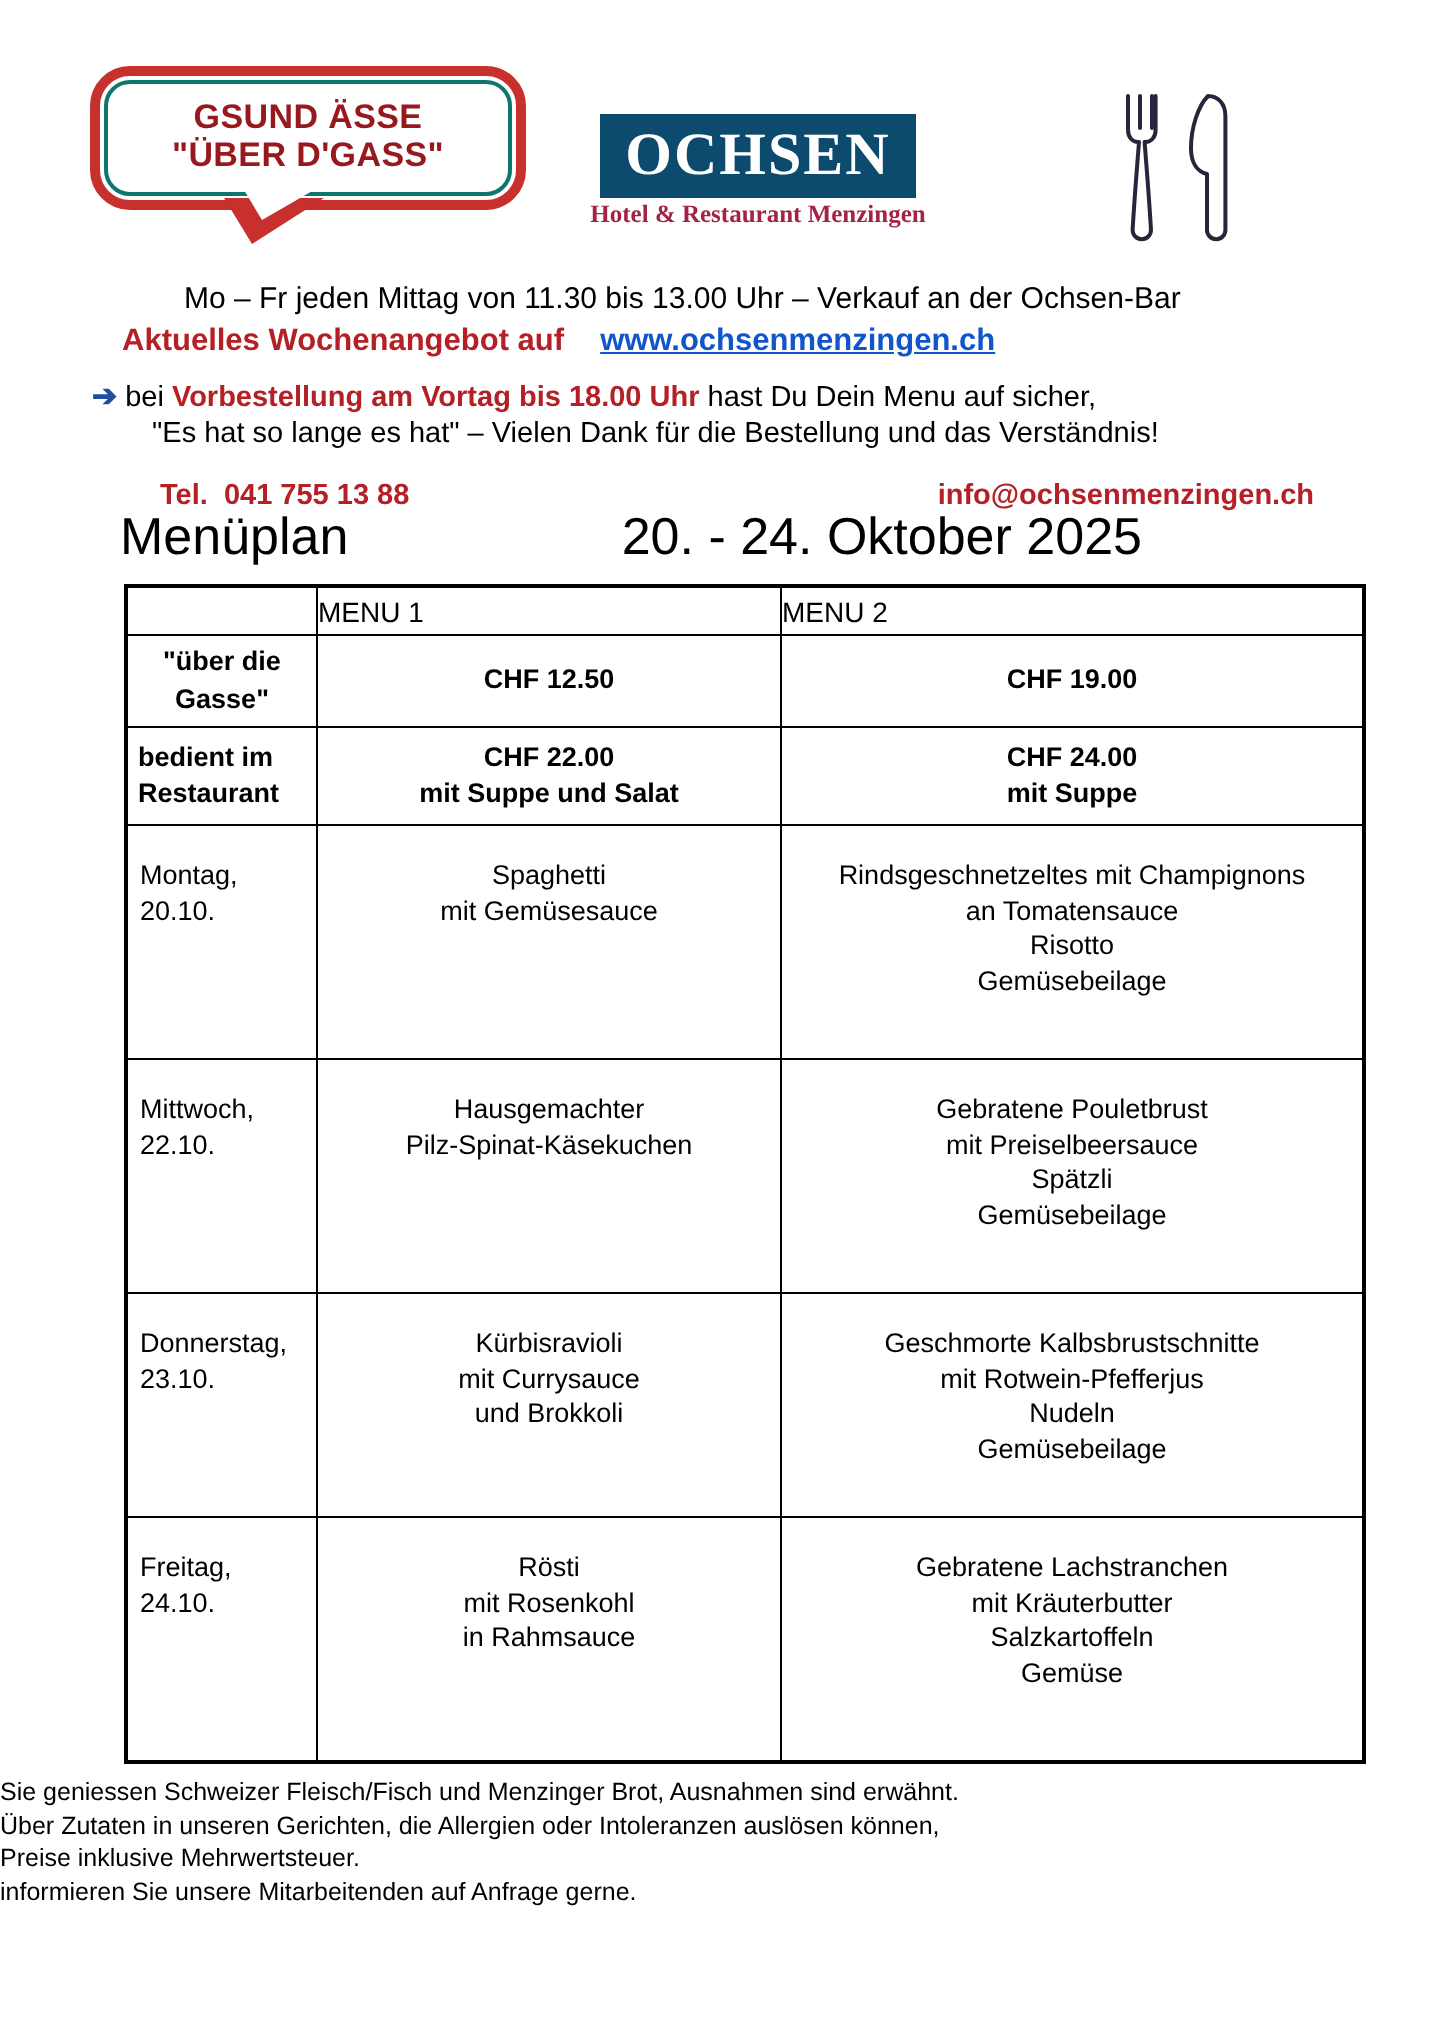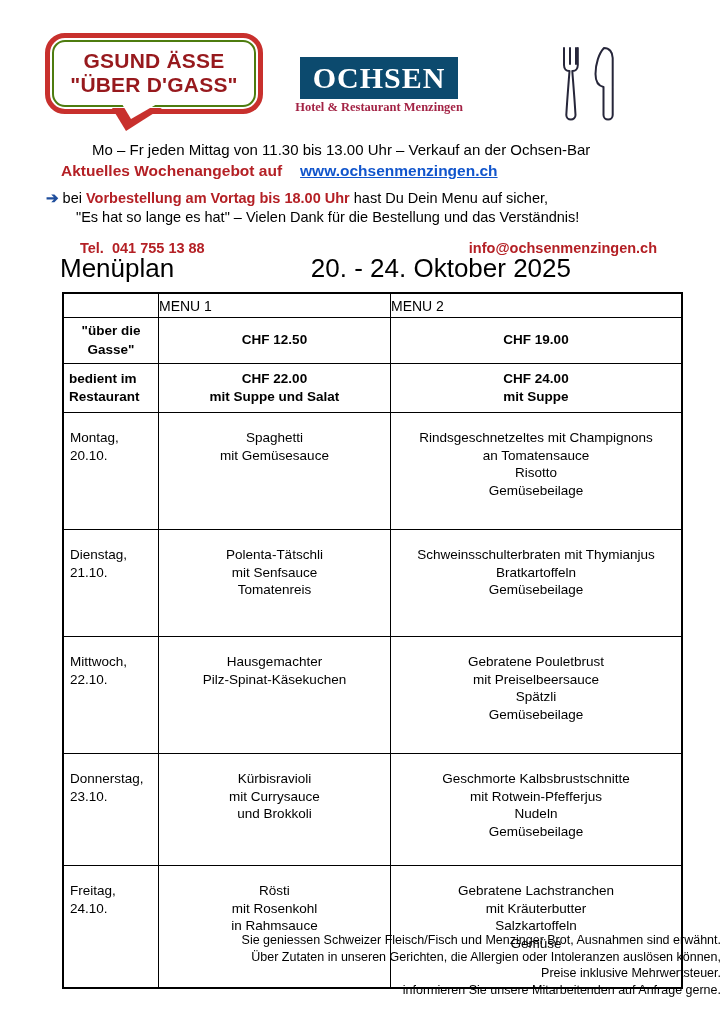--- a/index.html
+++ b/index.html
@@ -1,22 +1,22 @@
 <!DOCTYPE html>
 <html><head>
 <meta charset="utf-8">
 <style>
   html,body{margin:0;padding:0;background:#fff;}
   body{width:721px;height:1020px;font-family:"Liberation Sans",sans-serif;color:#000;}
   .page{position:relative;width:721px;height:1020px;overflow:hidden;background:#fff;}
 
   
   .bubble{position:absolute;left:45px;top:33px;width:208px;border:5px solid #c8302d;border-radius:20px;background:#fff;}
-  .bubble-inner{border:2px solid #4d7c0f;border-radius:13px;margin:2px;padding:7px 4px 9px;text-align:center;
-    font-weight:bold;font-size:21px;line-height:1.12;color:#97191d;letter-spacing:.2px;white-space:pre-line;}
+  .bubble-inner{border:2px solid #0f766e;border-radius:13px;margin:2px;padding:7px 4px 9px;text-align:center;
+    font-weight:bold;font-size:17px;line-height:1.12;color:#97191d;letter-spacing:.2px;white-space:pre-line;}
   .tail{position:absolute;left:62px;bottom:-22px;width:0;height:0;
     border-left:14px solid transparent;border-right:36px solid transparent;border-top:23px solid #c8302d;}
   .tail-inner{position:absolute;left:72px;bottom:-10px;width:0;height:0;z-index:2;
     border-left:9px solid transparent;border-right:26px solid transparent;border-top:15px solid #fff;}
 
   .brand-banner{position:absolute;left:300px;top:57px;width:158px;height:42px;background:#0c4a6e;color:#fff;
     display:flex;align-items:center;justify-content:center;font-family:"Liberation Serif",serif;
     font-size:30px;font-weight:bold;letter-spacing:1px;}
   .brand-tagline{position:absolute;left:286px;top:100px;width:186px;text-align:center;
     font-family:"Liberation Serif",serif;font-size:12.5px;font-weight:bold;color:#a32345;}
@@ -50,21 +50,21 @@
   .hdr td{height:23px;text-align:left;font-size:14px;vertical-align:middle;}
   .price-row td{font-weight:bold;text-align:center;vertical-align:middle;white-space:pre-line;line-height:1.35;}
   .price-row .lbl{text-align:left;padding-left:5px;}
   .price-row .lbl.centered{text-align:center;padding-left:0;}
   .day-row td{vertical-align:top;white-space:pre-line;line-height:1.3;}
   .day-row .day{padding:16px 2px 0 6px;text-align:left;}
   .day-row .dish{padding:16px 2px 0 2px;text-align:center;}
   .h45{height:45px;}.h48{height:48px;}.h100{height:100px;}.h90{height:90px;}.h95{height:95px;}.h105{height:105px;}
 
   
-  .footer{position:absolute;left:0;top:932px;width:721px;text-align:right;font-size:12.5px;line-height:16.5px;}
+  .footer{position:absolute;left:0;top:888px;width:721px;text-align:left;font-size:12.5px;line-height:16.5px;}
 </style>
 </head>
 <body>
 
 <div class="page">
 
   <div class="bubble">
     <div class="bubble-inner">GSUND ÄSSE
 "ÜBER D'GASS"</div>
     <div class="tail"></div>
@@ -130,30 +130,20 @@
       <td class="c1 day h100">Montag,
 20.10.</td>
       <td class="c2 dish h100">Spaghetti
 mit Gemüsesauce</td>
       <td class="c3 dish h100">Rindsgeschnetzeltes mit Champignons
 an Tomatensauce
 Risotto
 Gemüsebeilage</td>
     </tr>
     <tr class="day-row">
-      <td class="c1 day h90">Dienstag,
-21.10.</td>
-      <td class="c2 dish h90">Polenta-Tätschli
-mit Senfsauce
-Tomatenreis</td>
-      <td class="c3 dish h90">Schweinsschulterbraten mit Thymianjus
-Bratkartoffeln
-Gemüsebeilage</td>
-    </tr>
-    <tr class="day-row">
       <td class="c1 day h100">Mittwoch,
 22.10.</td>
       <td class="c2 dish h100">Hausgemachter
 Pilz-Spinat-Käsekuchen</td>
       <td class="c3 dish h100">Gebratene Pouletbrust
 mit Preiselbeersauce
 Spätzli
 Gemüsebeilage</td>
     </tr>
     <tr class="day-row">

